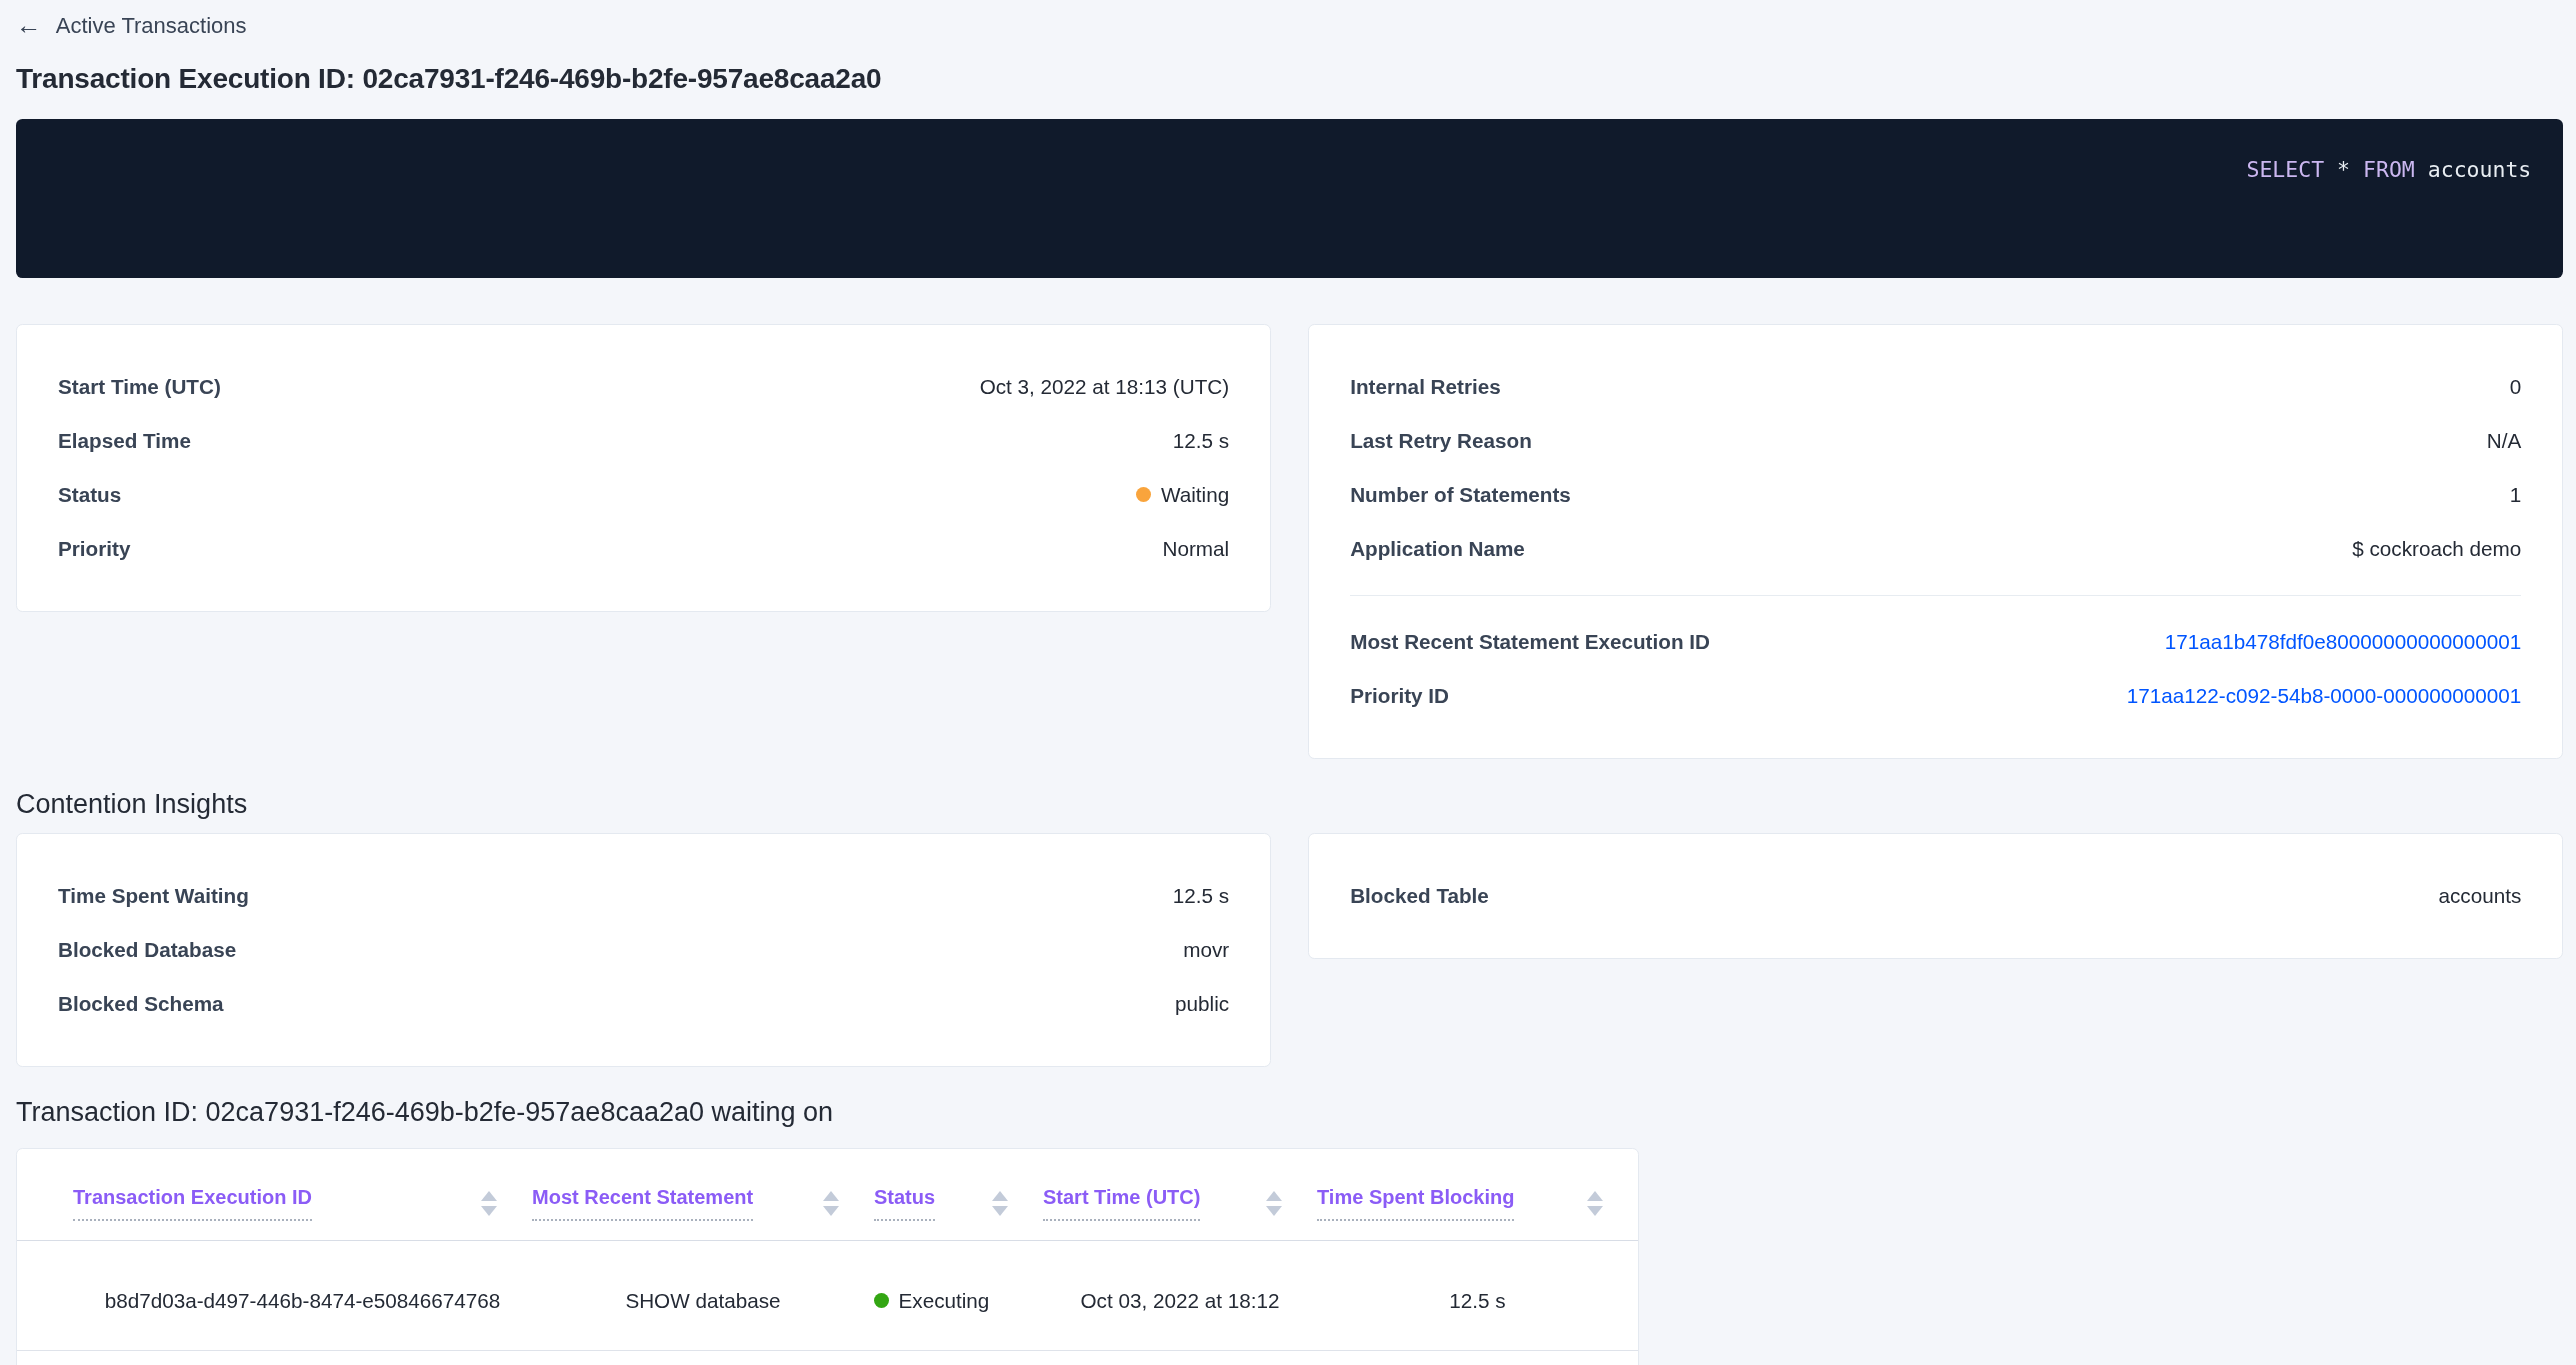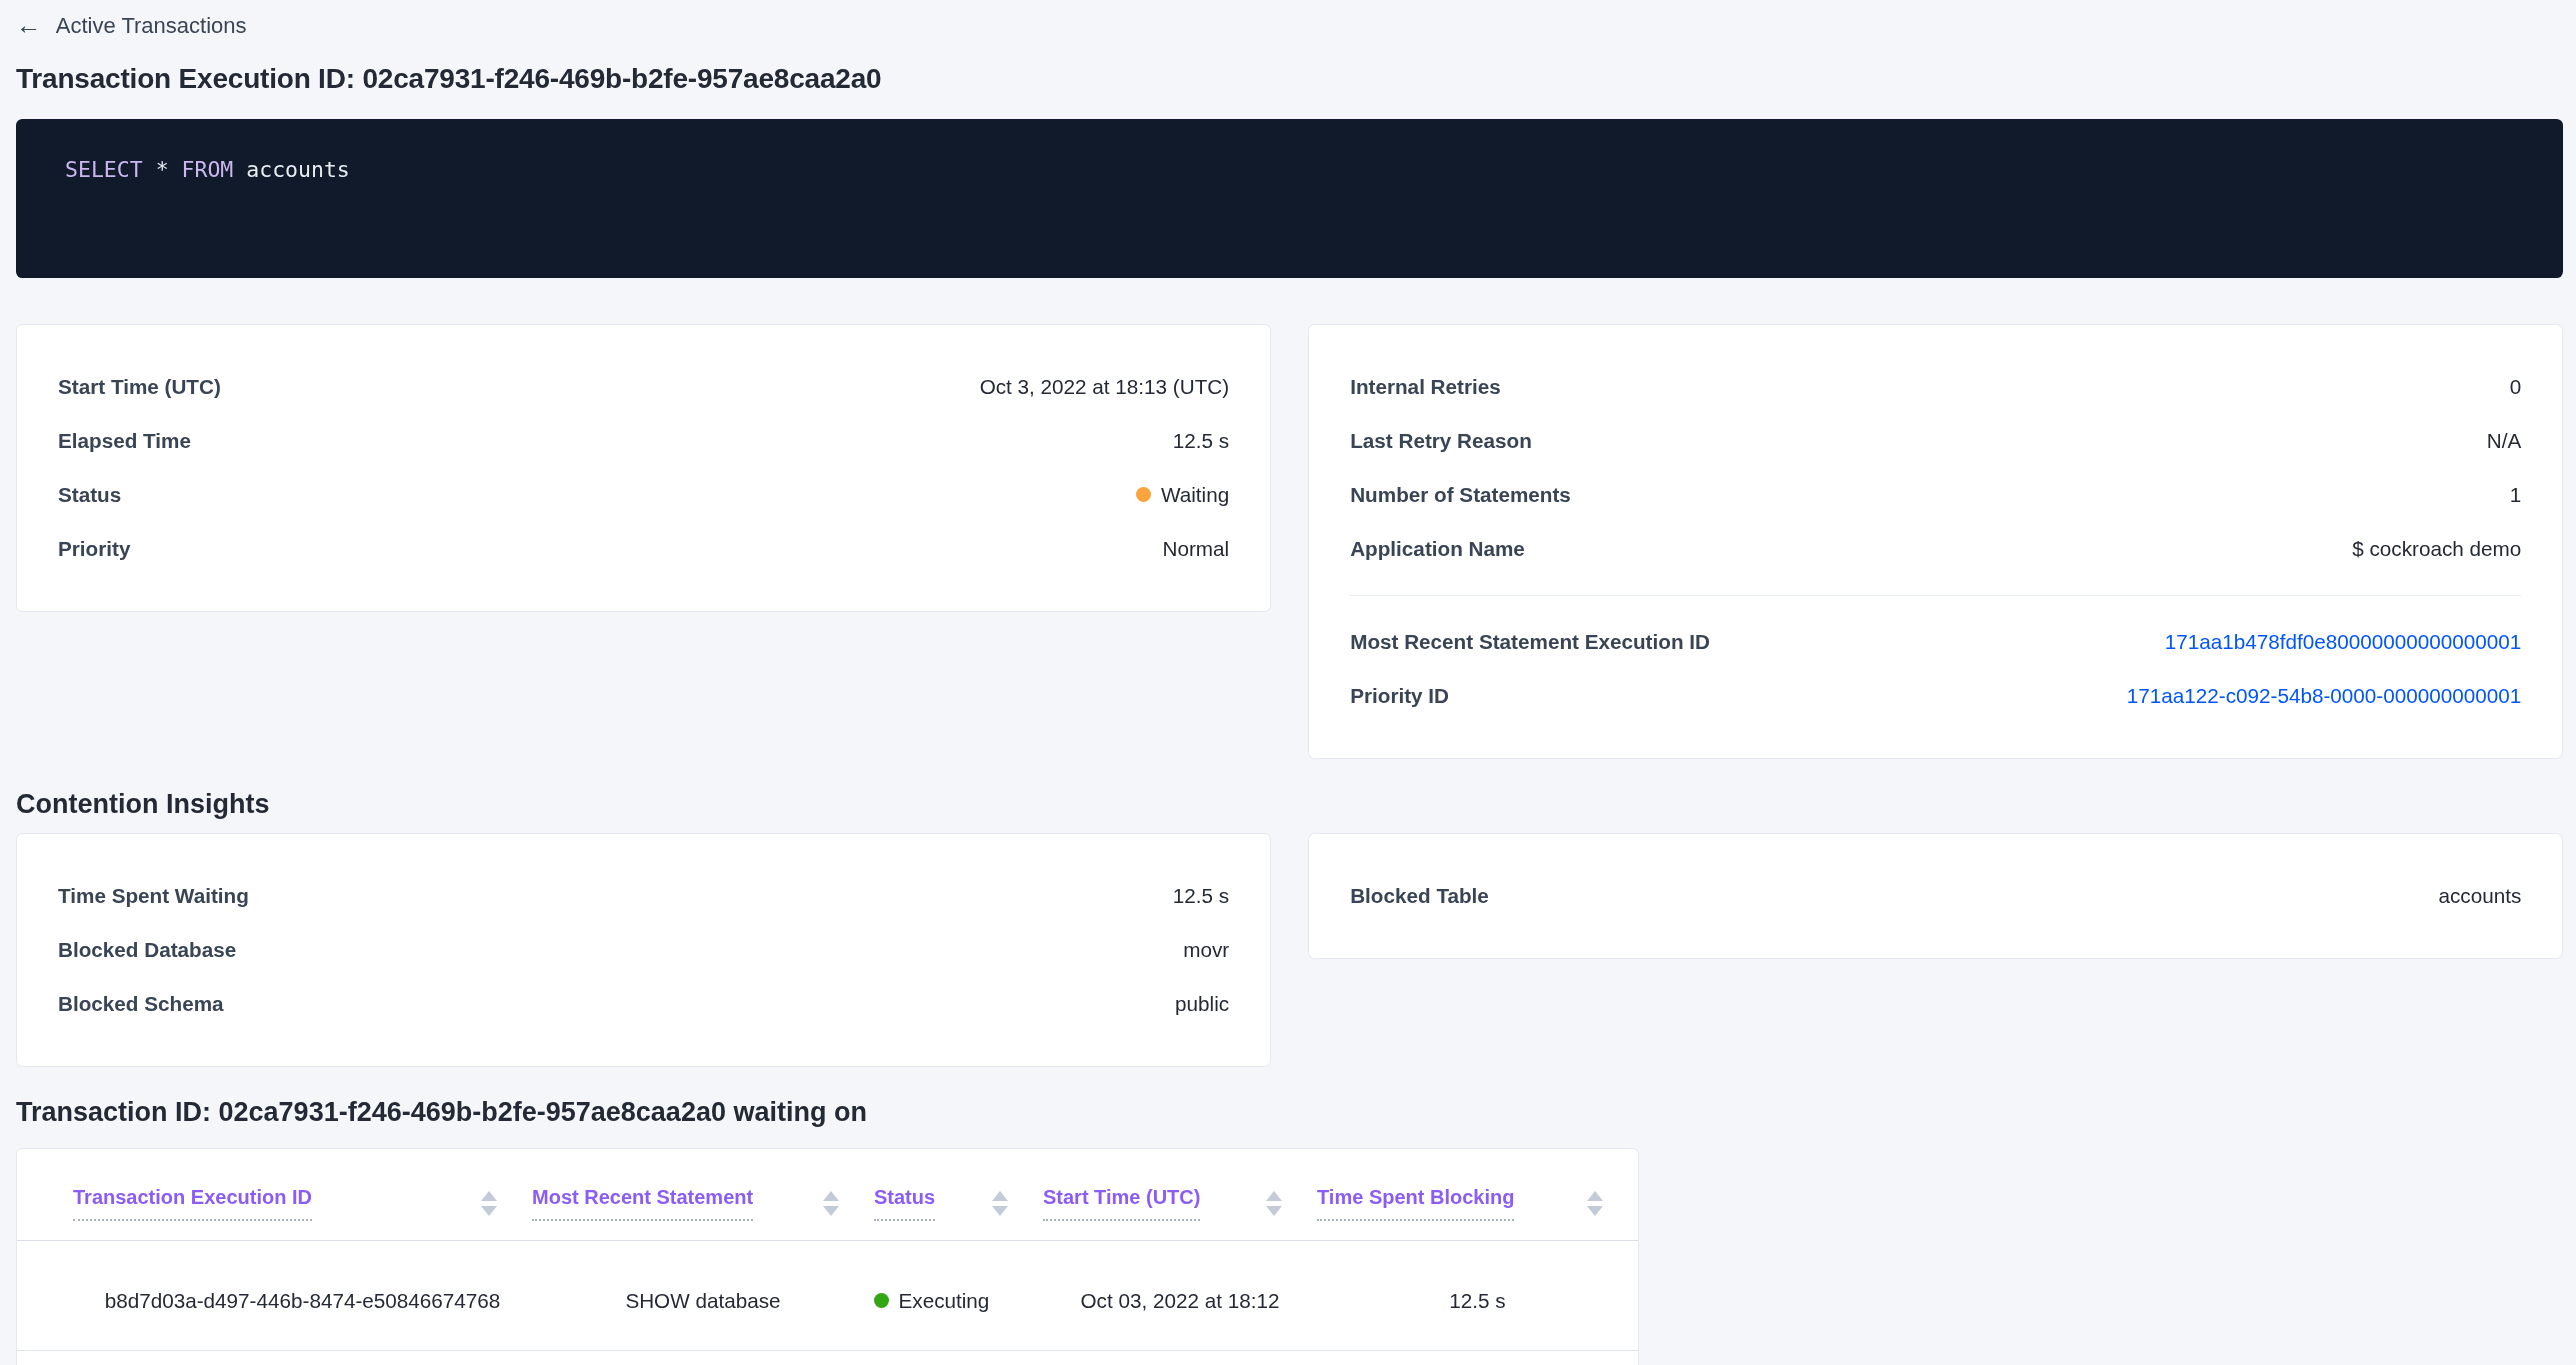--- a/index.html
+++ b/index.html
@@ -23,40 +23,40 @@
   h1.page-title{
     font-size:28px;font-weight:bold;color:#242a35;
     margin:24px 0 0;letter-spacing:-0.2px;
   }
 
   
   .sqlbox{
     margin-top:24px;height:159px;border-radius:6.4px;
     box-sizing:border-box;padding:37px 32px 0 49px;
     font-family:"DejaVu Sans Mono","Liberation Mono",monospace;
-    font-size:21.5px;line-height:27px;
+    font-size:21.5px;line-height:27px;text-align:right;
   }
 
   
   .cards-row{display:flex;gap:37px;align-items:flex-start;margin-top:46px;}
   .cards-row.tight{margin-top:13px;}
   .card{
     flex:1;background:#ffffff;border:1.6px solid #e4e9f0;border-radius:6.4px;
     padding:35px 41px;box-sizing:border-box;
   }
   .kv{display:flex;justify-content:space-between;align-items:center;height:54px;font-size:20.7px;}
   .kv .label{font-weight:bold;color:#394455;}
   .kv .value{color:#242a35;text-align:right;}
   .value-with-dot{display:inline-flex;align-items:center;gap:9.5px;}
   .dot{width:15px;height:15px;border-radius:50%;display:inline-block;flex:none;}
   .divider{border:none;border-top:1.6px solid #e7ecf1;margin:19px 0;}
   a.id-link{text-decoration:none;font-size:20.7px;cursor:pointer;}
 
   
-  h2.section-heading{font-size:27px;font-weight:bold;color:#242a35;margin:30px 0 0;}
+  h2.section-heading{font-size:27px;font-weight:normal;color:#242a35;margin:30px 0 0;}
 
   
   .table-card{
     margin-top:20.7px;width:1623px;background:#ffffff;
     border:1.6px solid #e4e9f0;border-radius:6.4px;box-sizing:border-box;
     padding-bottom:38px;
   }
   table.waiting-table{width:100%;border-collapse:collapse;}
   .waiting-table thead th{
     text-align:left;vertical-align:middle;

